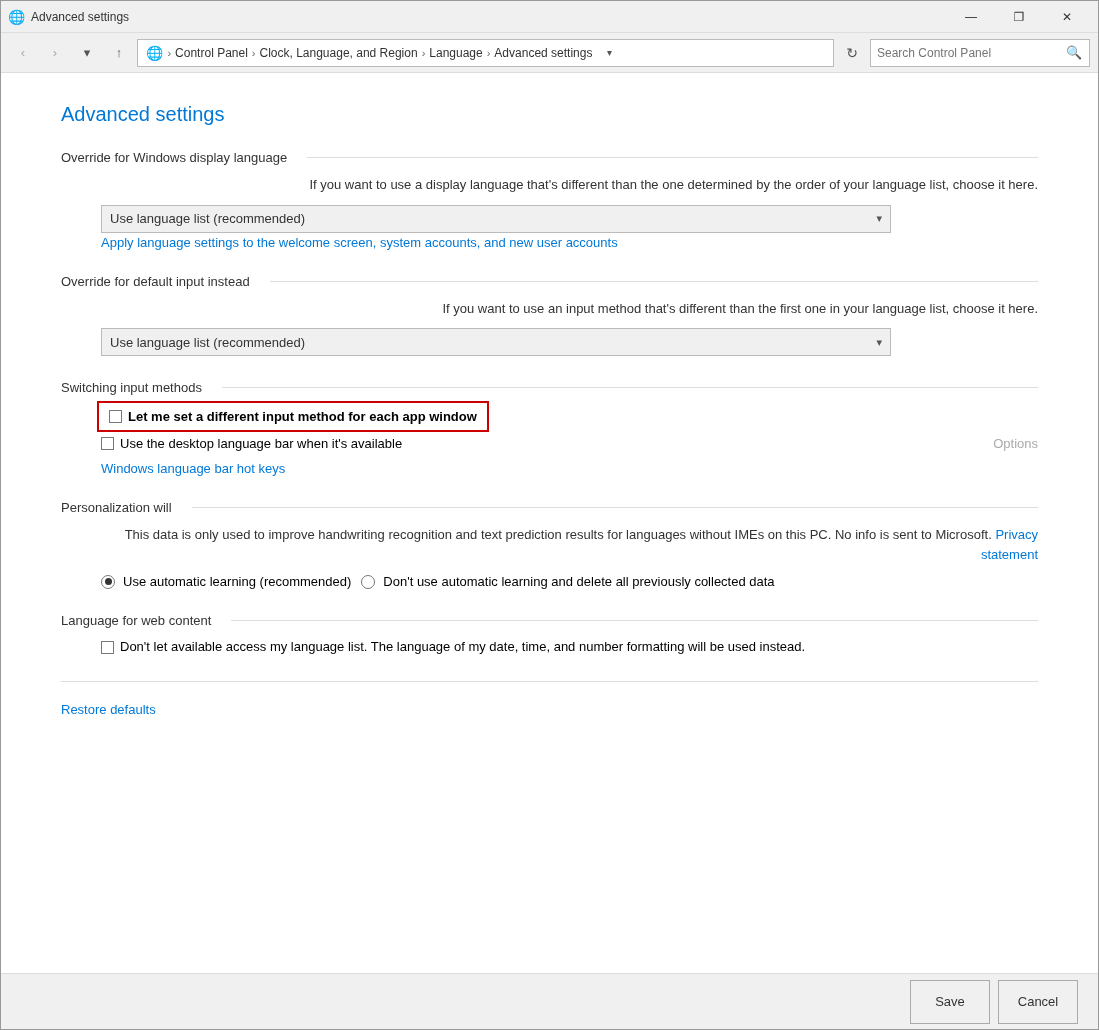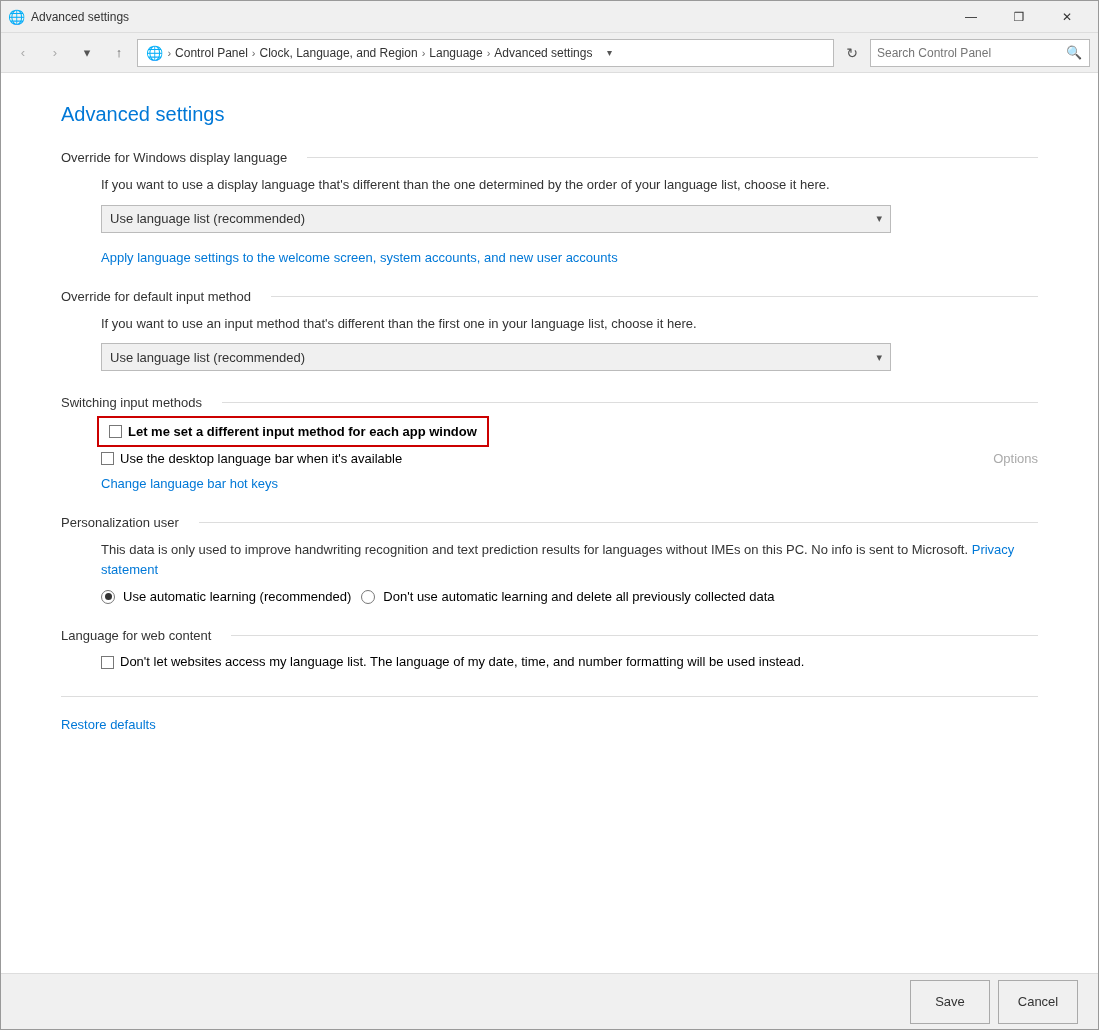--- a/index.html
+++ b/index.html
@@ -178,34 +178,35 @@
       background: #ddd;
     }
     .section-body {
       padding-left: 40px;
     }
     .section-desc {
       font-size: 13px;
       color: #333;
       margin-bottom: 10px;
       line-height: 1.5;
+      text-align: right;
     }
     .dropdown {
       width: 790px;
       height: 28px;
       border: 1px solid #bbb;
       background: #f0f0f0;
       display: flex;
       align-items: center;
       padding: 0 8px;
       cursor: pointer;
       font-size: 13px;
       color: #333;
       justify-content: space-between;
-      margin-bottom: 17px;
+      margin-bottom: 2px;
     }
     .dropdown-arrow { color: #555; font-size: 11px; }
     .link {
       color: #0078d7;
       text-decoration: none;
       cursor: pointer;
       font-size: 13px;
     }
     .checkbox-highlighted {
       outline: 2px solid #cc0000;
@@ -363,21 +364,21 @@
           <span>Use language list (recommended)</span>
           <span class="dropdown-arrow">▾</span>
         </div>
         <a class="link">Apply language settings to the welcome screen, system accounts, and new user accounts</a>
       </div>
     </div>
 
     
     <div class="section">
       <div class="section-header">
-        <span class="section-title">Override for default input method</span>
+        <span class="section-title">Override for default input instead</span>
         <div class="section-line"></div>
       </div>
       <div class="section-body">
         <p class="section-desc">If you want to use an input method that's different than the first one in your language list, choose it here.</p>
         <div class="dropdown">
           <span>Use language list (recommended)</span>
           <span class="dropdown-arrow">▾</span>
         </div>
       </div>
     </div>
@@ -396,29 +397,29 @@
           </div>
         </div>
         <div style="display:flex; align-items:center; justify-content:space-between; margin-top:8px;">
           <div class="checkbox-plain">
             <div class="cb"></div>
             <span>Use the desktop language bar when it's available</span>
           </div>
           <span class="options-link">Options</span>
         </div>
         <div style="margin-top:10px;">
-          <a class="link">Change language bar hot keys</a>
+          <a class="link">Windows language bar hot keys</a>
         </div>
       </div>
     </div>
 
     
     <div class="section">
       <div class="section-header">
-        <span class="section-title">Personalization user</span>
+        <span class="section-title">Personalization will</span>
         <div class="section-line"></div>
       </div>
       <div class="section-body">
         <p class="section-desc">
           <span>This data is only used to improve handwriting recognition and text prediction results for languages without IMEs on this PC. No info is sent to Microsoft.</span>
           <a class="privacy-link">Privacy statement</a>
         </p>
         <div class="radio-group">
           <div class="radio-row">
             <div class="radio-outer">
@@ -436,21 +437,21 @@
 
     
     <div class="section">
       <div class="section-header">
         <span class="section-title">Language for web content</span>
         <div class="section-line"></div>
       </div>
       <div class="section-body">
         <div class="checkbox-plain">
           <div class="cb"></div>
-          <span style="max-width:760px; line-height:1.4;">Don't let websites access my language list. The language of my date, time, and number formatting will be used instead.</span>
+          <span style="max-width:760px; line-height:1.4;">Don't let available access my language list. The language of my date, time, and number formatting will be used instead.</span>
         </div>
       </div>
     </div>
 
     <div class="divider"></div>
 
     <a class="restore-link">Restore defaults</a>
   </div>
 
   <div class="footer">

